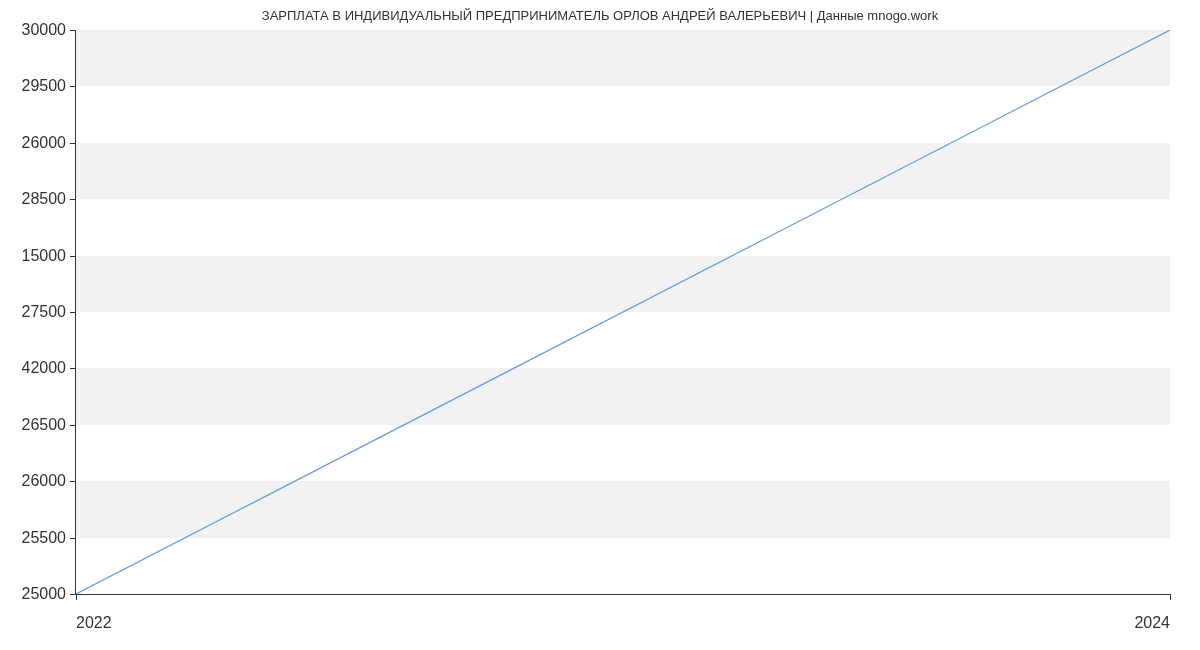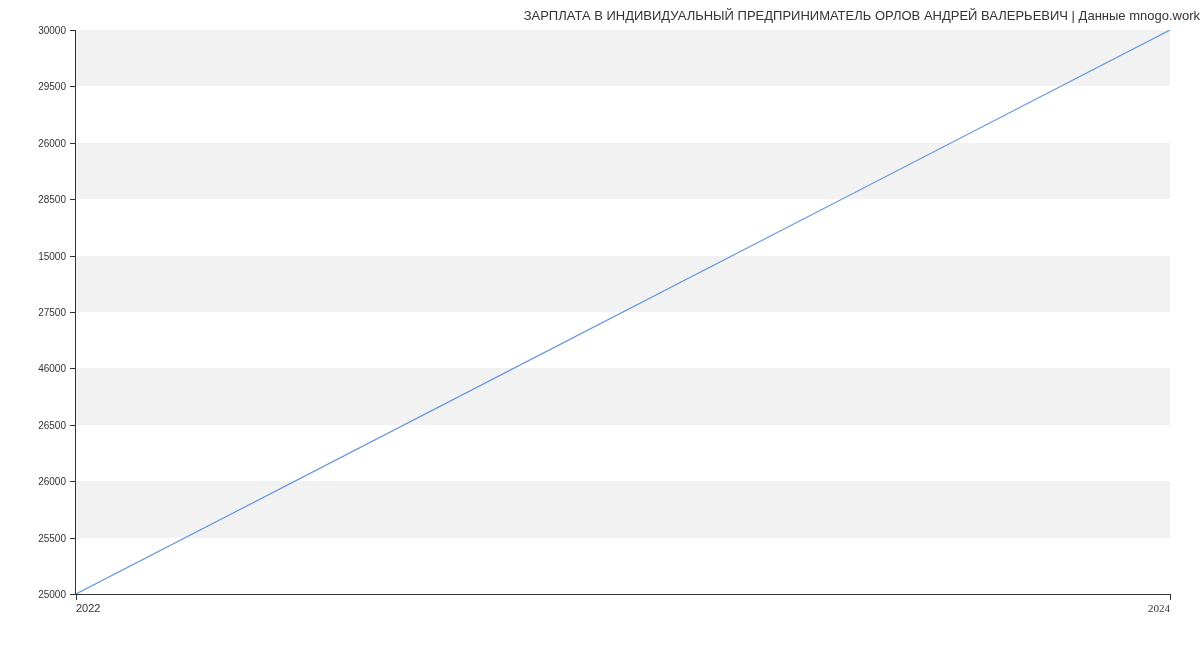--- a/index.html
+++ b/index.html
@@ -4,21 +4,21 @@
   <style>
     * { margin: 0; padding: 0; box-sizing: border-box; }
     body {
       width: 1200px;
       height: 650px;
       background: #ffffff;
       font-family: Arial, sans-serif;
       position: relative;
     }
     .chart-title {
-      text-align: right;
+      text-align: center;
       font-size: 13px;
       color: #333;
       padding-top: 8px;
       font-weight: normal;
     }
     .chart-container {
       position: absolute;
       left: 75px;
       top: 30px;
       width: 1095px;
@@ -44,42 +44,42 @@
       position: absolute;
       left: -6px;
       width: 6px;
       height: 1px;
       background: #333;
     }
     .y-label {
       position: absolute;
       right: 100%;
       margin-right: 10px;
-      font-size: 10px;
+      font-size: 16px;
       color: #333;
       transform: translateY(-50%);
       white-space: nowrap;
     }
     .x-tick {
       position: absolute;
       bottom: -6px;
       width: 1px;
       height: 6px;
       background: #333;
     }
     .x-label {
       position: absolute;
       top: 100%;
-      margin-top: 8px;
-      font-size: 11px;
+      margin-top: 20px;
+      font-size: 16px;
       color: #333;
       transform: translateX(-50%);
     }
     .x-label.align-left { transform: translateX(0); }
-    .x-label.align-right { transform: translateX(-100%); font-family: Liberation Serif, serif; }
+    .x-label.align-right { transform: translateX(-100%); }
     .data-line {
       position: absolute;
       left: 0;
       top: 0;
       width: 100%;
       height: 100%;
       pointer-events: none;
     }
   </style>
 </head>
@@ -98,21 +98,21 @@
 
     <div class="y-tick" style="top:100%;"></div>
     <div class="y-label" style="top:100%;">25000</div>
     <div class="y-tick" style="top:90%;"></div>
     <div class="y-label" style="top:90%;margin-left:11px;">25500</div>
     <div class="y-tick" style="top:80%;"></div>
     <div class="y-label" style="top:80%;">26000</div>
     <div class="y-tick" style="top:70%;"></div>
     <div class="y-label" style="top:70%;">26500</div>
     <div class="y-tick" style="top:60%;"></div>
-    <div class="y-label" style="top:60%;">46000</div>
+    <div class="y-label" style="top:60%;">42000</div>
     <div class="y-tick" style="top:50%;"></div>
     <div class="y-label" style="top:50%;margin-left:33px;">27500</div>
     <div class="y-tick" style="top:40%;"></div>
     <div class="y-label" style="top:40%;">15000</div>
     <div class="y-tick" style="top:30%;"></div>
     <div class="y-label" style="top:30%;">28500</div>
     <div class="y-tick" style="top:20%;"></div>
     <div class="y-label" style="top:20%;">26000</div>
     <div class="y-tick" style="top:10%;"></div>
     <div class="y-label" style="top:10%;">29500</div>

